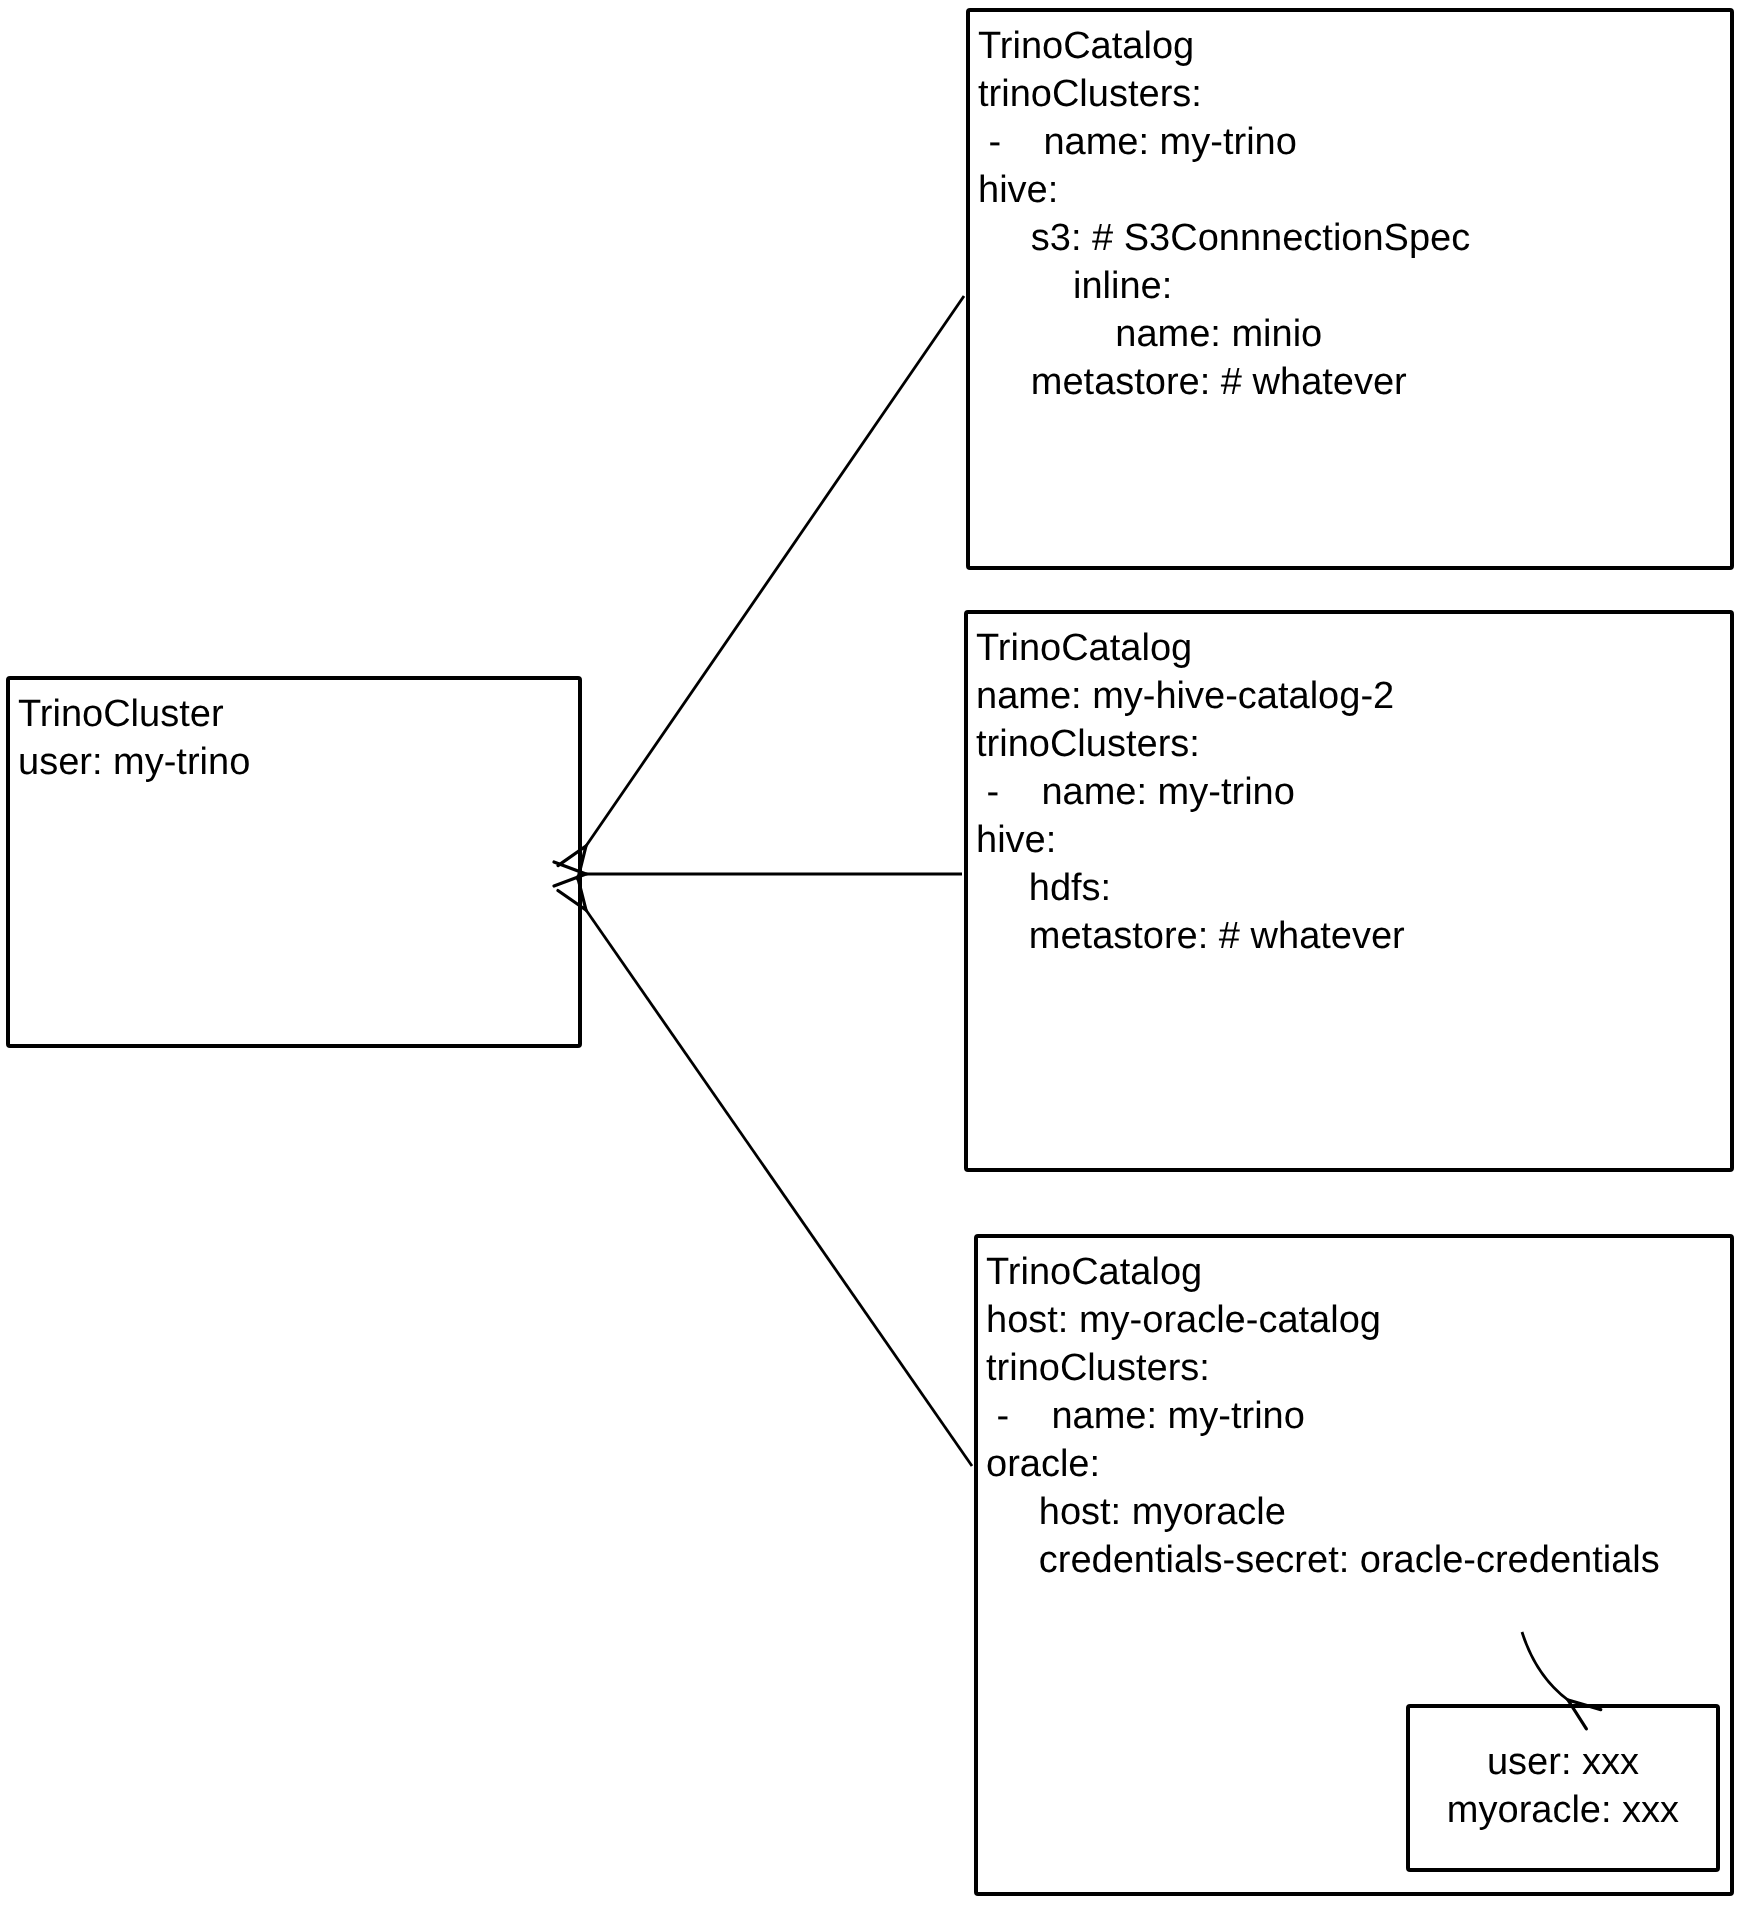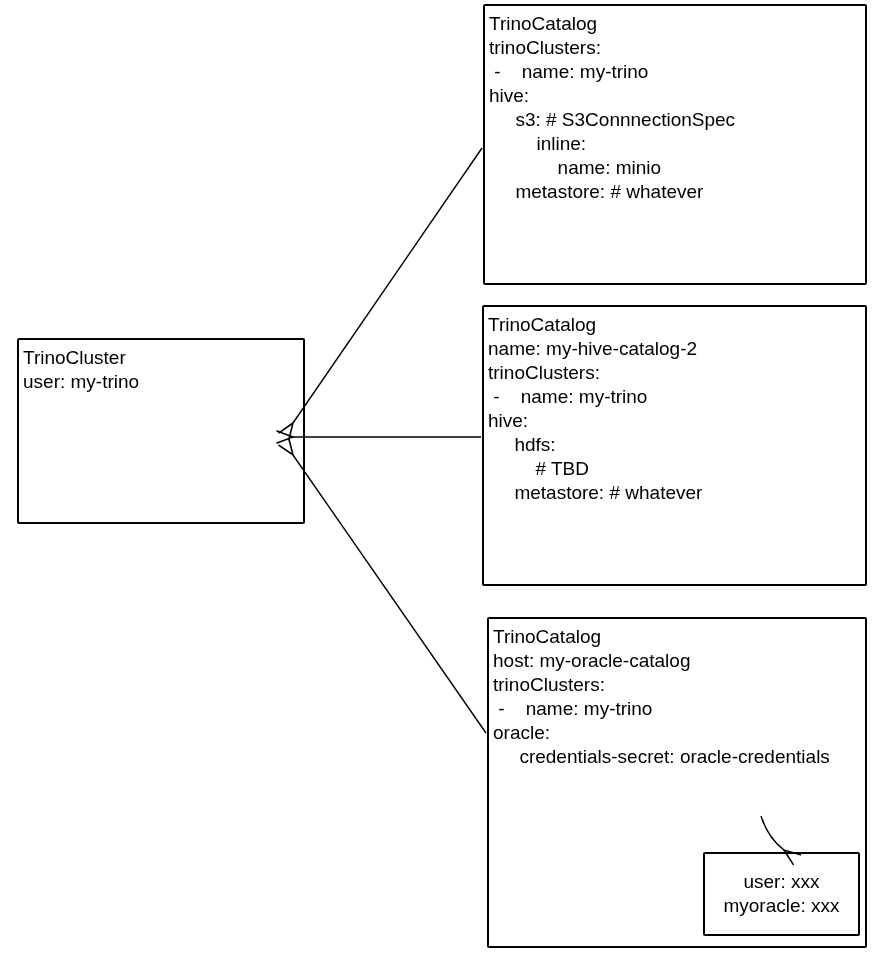--- a/index.html
+++ b/index.html
@@ -57,21 +57,21 @@
       <marker id="arrowV" viewBox="0 0 20 16" refX="2" refY="8" markerWidth="20" markerHeight="16" orient="auto" markerUnits="userSpaceOnUse">
         <path d="M18,2 L2,8 L18,14" fill="none" stroke="#000000" stroke-width="1.6" stroke-linecap="round"></path>
       </marker>
     </defs>
     <path d="M482,148 L293,423" fill="none" stroke="#000000" stroke-width="1.4" marker-end="url(#arrowV)"></path>
     <path d="M481,437 L293,437" fill="none" stroke="#000000" stroke-width="1.4" marker-end="url(#arrowV)"></path>
     <path d="M486,733 L293,455" fill="none" stroke="#000000" stroke-width="1.4" marker-end="url(#arrowV)"></path>
     <path d="M761,816 Q768,838 784,850" fill="none" stroke="#000000" stroke-width="1.4" marker-end="url(#arrowV)"></path>
   </svg>
 
-  <div class="node" style="left:17px; top:338px; width:288px; height:186px;">
+  <div class="node" style="left:3px; top:338px; width:288px; height:186px;">
     <div class="node-text">
       <div class="line">TrinoCluster</div>
       <div class="line">user: my-trino</div>
     </div>
   </div>
 
   <div class="node" style="left:483px; top:4px; width:384px; height:281px;">
     <div class="node-text">
       <div class="line">TrinoCatalog</div>
       <div class="line">trinoClusters:</div>
@@ -85,32 +85,32 @@
   </div>
 
   <div class="node" style="left:482px; top:305px; width:385px; height:281px;">
     <div class="node-text">
       <div class="line">TrinoCatalog</div>
       <div class="line">name: my-hive-catalog-2</div>
       <div class="line">trinoClusters:</div>
       <div class="line"> -    name: my-trino</div>
       <div class="line">hive:</div>
       <div class="line">     hdfs:</div>
-      <div class="line">         # TBD</div>
       <div class="line">     metastore: # whatever</div>
     </div>
   </div>
 
   <div class="node" style="left:487px; top:617px; width:380px; height:331px;">
     <div class="node-text">
       <div class="line">TrinoCatalog</div>
       <div class="line">host: my-oracle-catalog</div>
       <div class="line">trinoClusters:</div>
       <div class="line"> -    name: my-trino</div>
       <div class="line">oracle:</div>
+      <div class="line">     host: myoracle</div>
       <div class="line">     credentials-secret: oracle-credentials</div>
     </div>
   </div>
 
   <div class="node secret-node" style="left:703px; top:852px; width:157px; height:84px;">
     <div class="line">user: xxx</div>
     <div class="line">myoracle: xxx</div>
   </div>
 
 </div>

